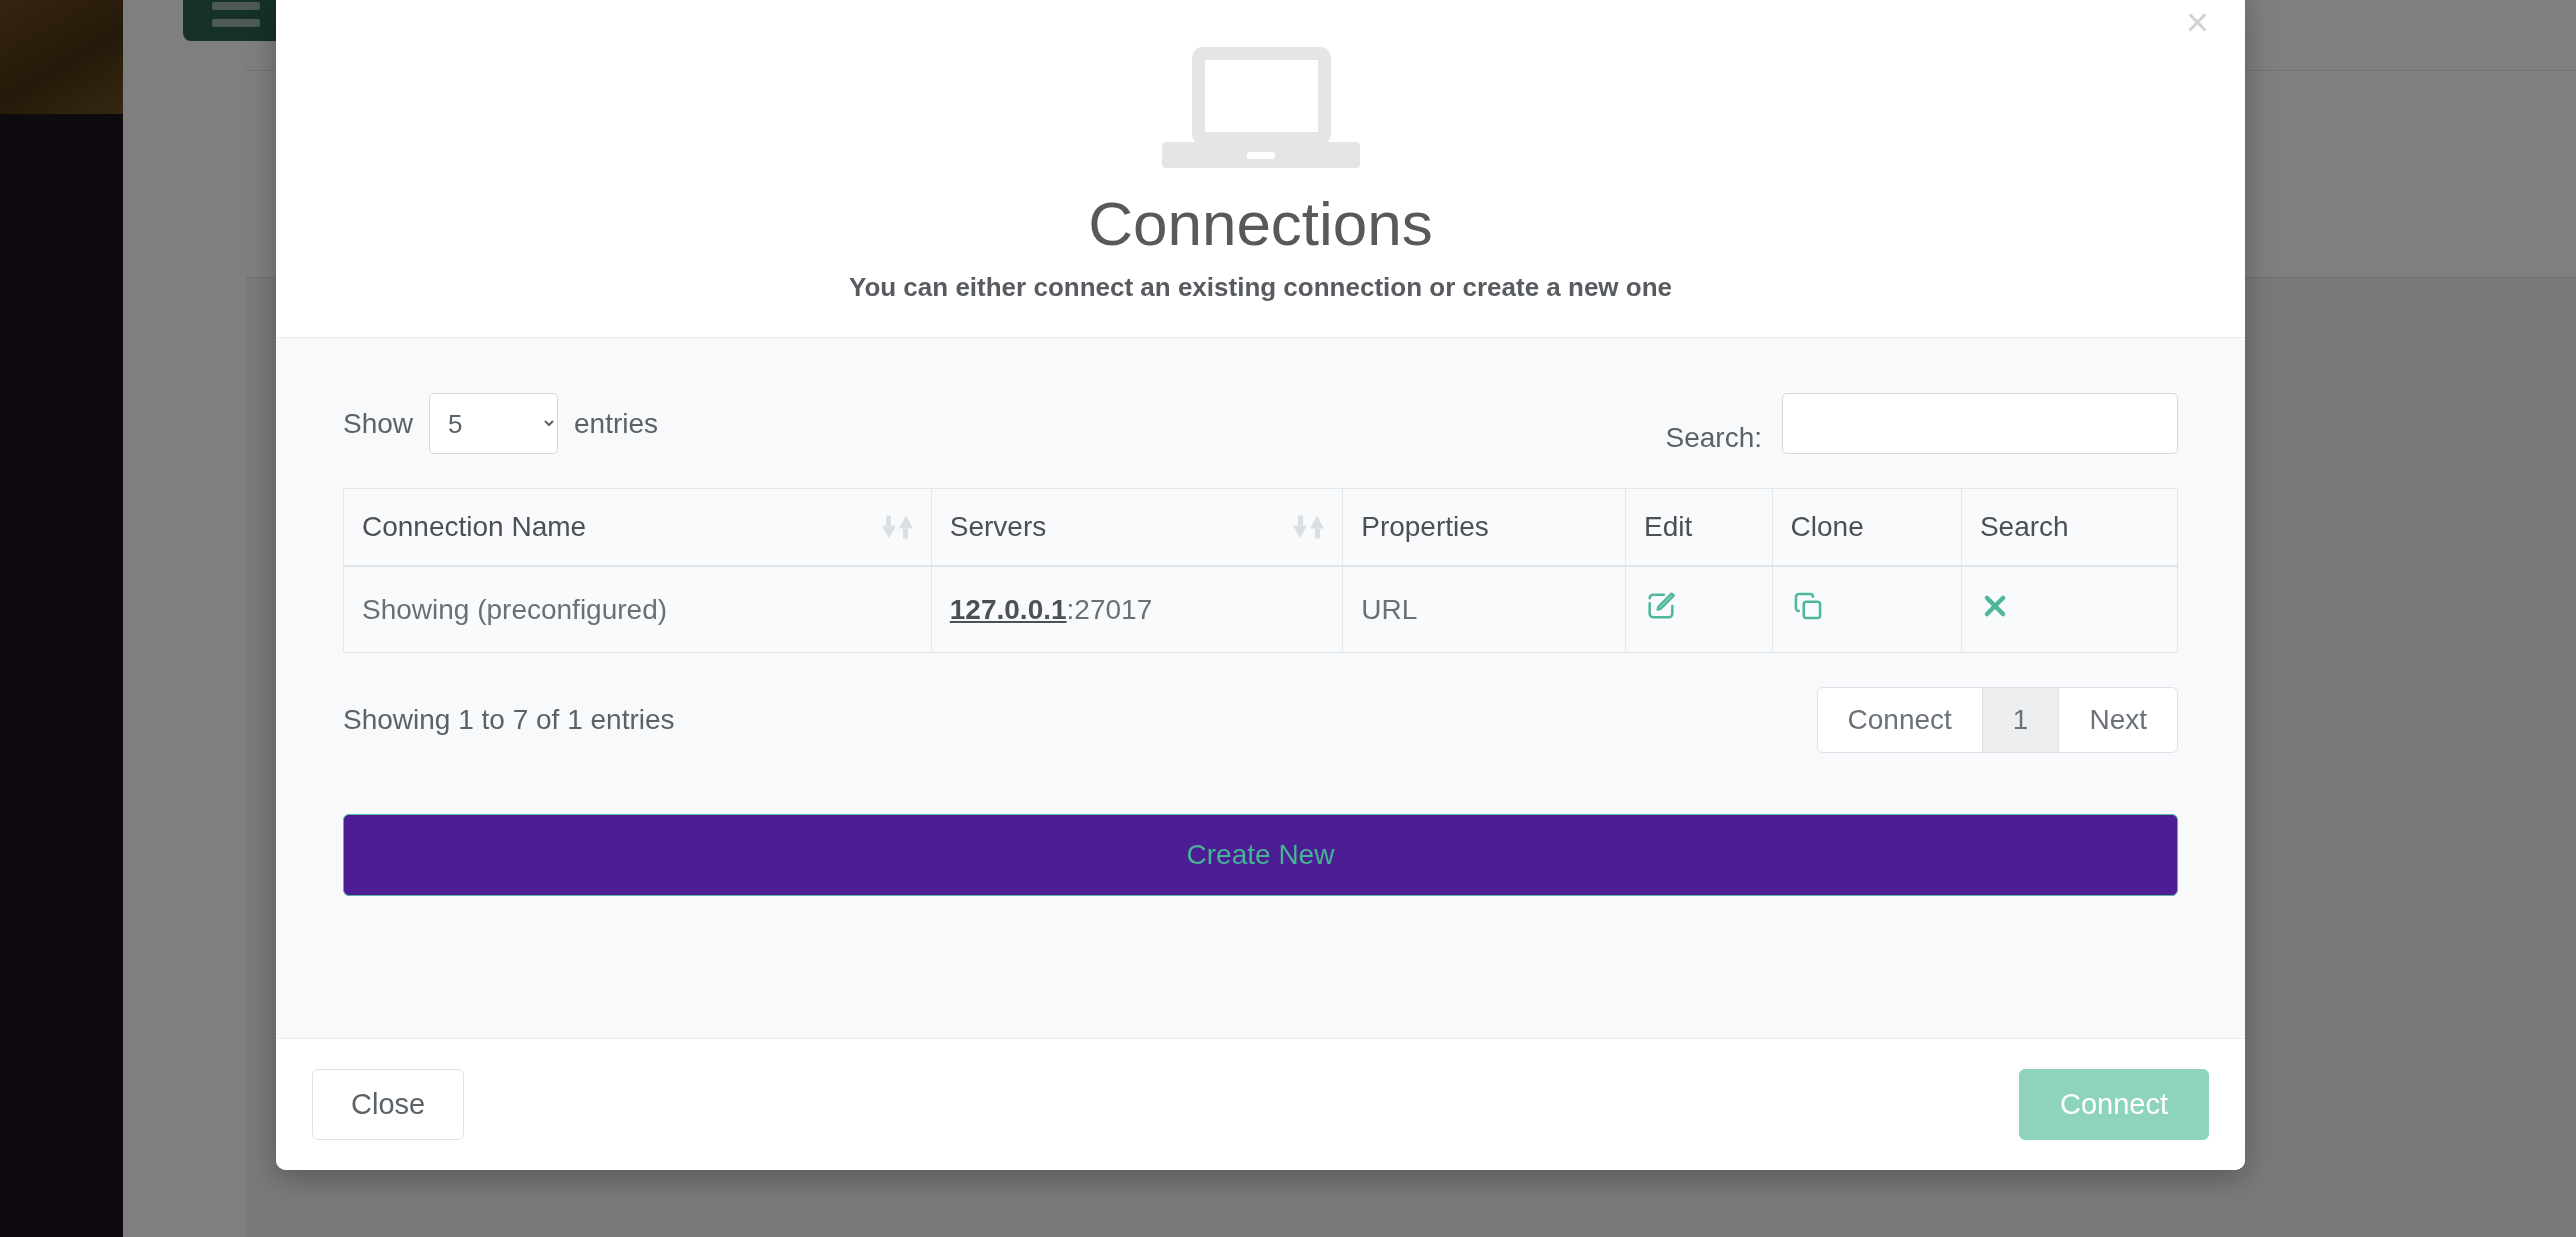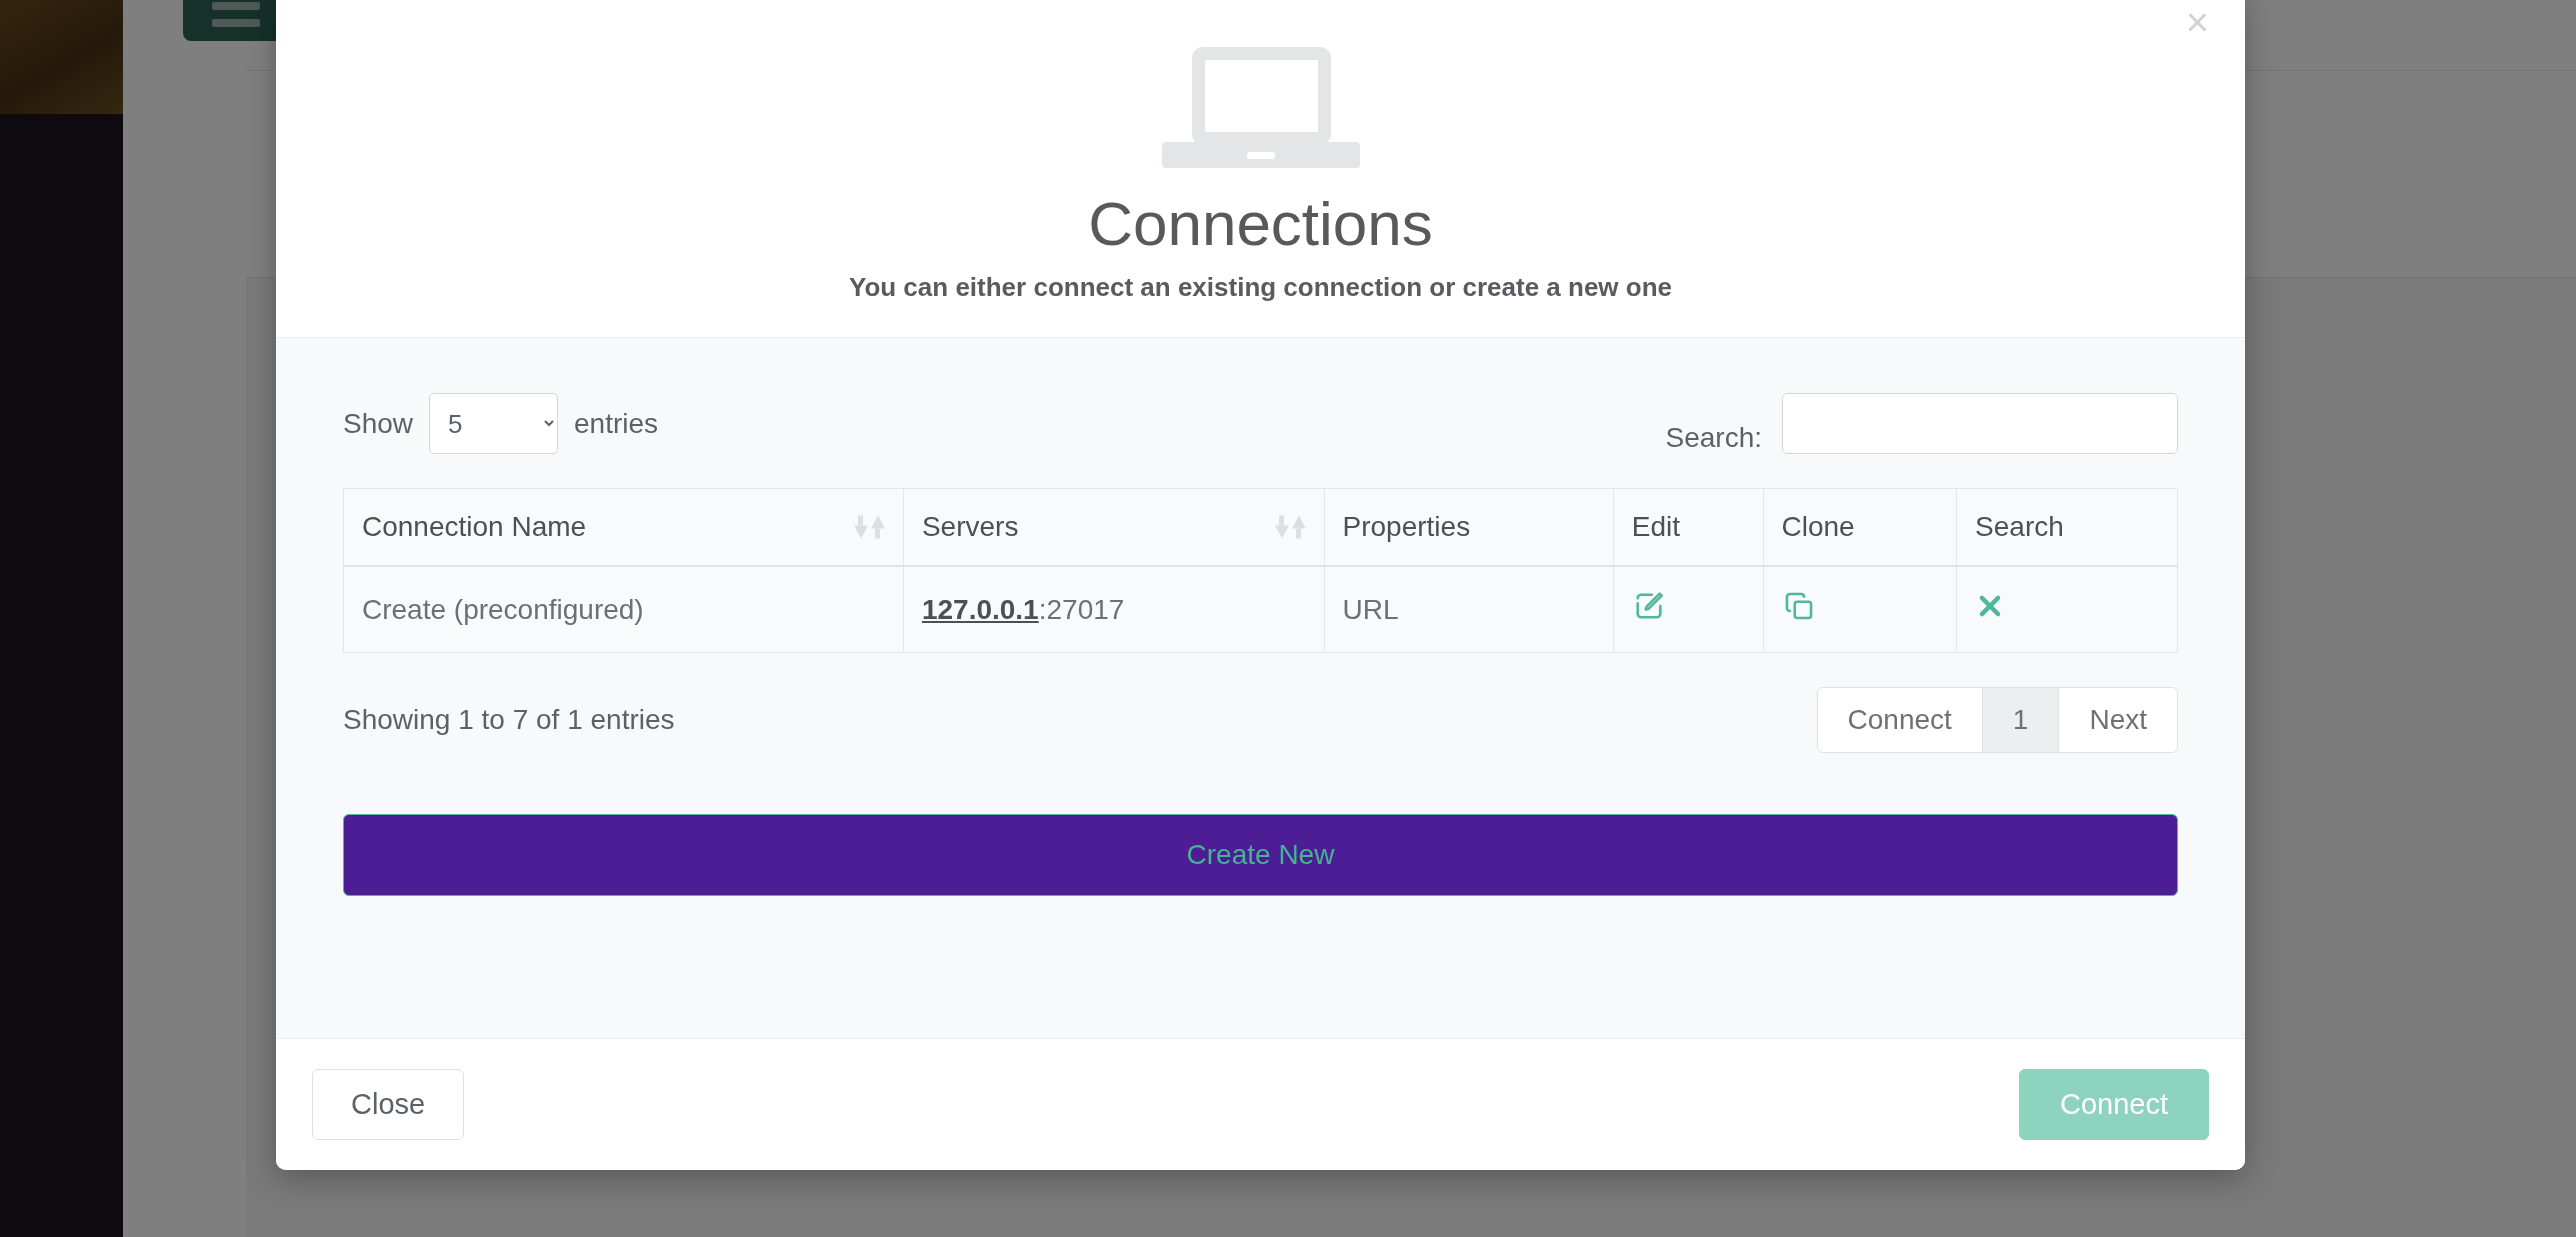--- a/index.html
+++ b/index.html
@@ -298,21 +298,21 @@
             <th>
               <span>Clone</span>
             </th>
             <th>
               <span>Search</span>
             </th>
           </tr>
         </thead>
         <tbody>
           <tr>
-            <td>Create (preconfigured)</td>
+            <td>Showing (preconfigured)</td>
             <td class="server-cell"><b>127.0.0.1</b><span>:27017</span></td>
             <td>URL</td>
             <td>
               <button class="icon-btn">
                 <svg width="34" height="34" viewBox="0 0 24 24" fill="none" stroke="#4fb79b" stroke-width="1.8" stroke-linecap="round" stroke-linejoin="round">
                   <path d="M4 6.5A2.5 2.5 0 0 1 6.5 4H14"></path>
                   <path d="M20 12v5.5A2.5 2.5 0 0 1 17.5 20h-11A2.5 2.5 0 0 1 4 17.5V10"></path>
                   <path d="M19.5 3.2 21 4.7l-9.2 9.2-2.1.6.6-2.1z"></path>
                 </svg>
               </button>

